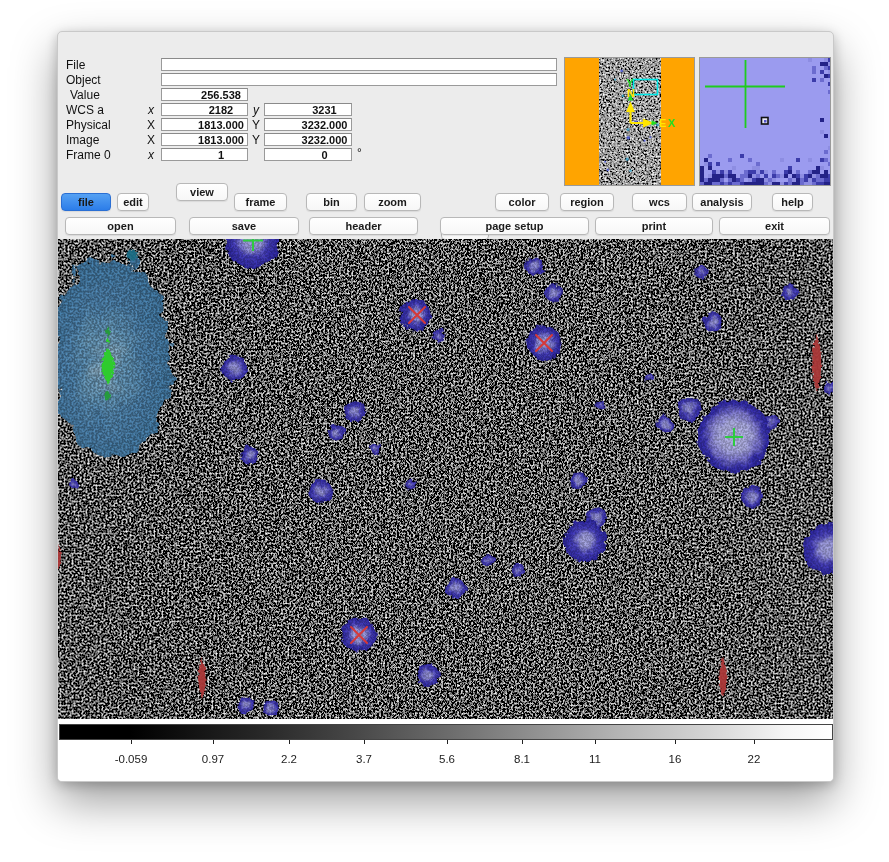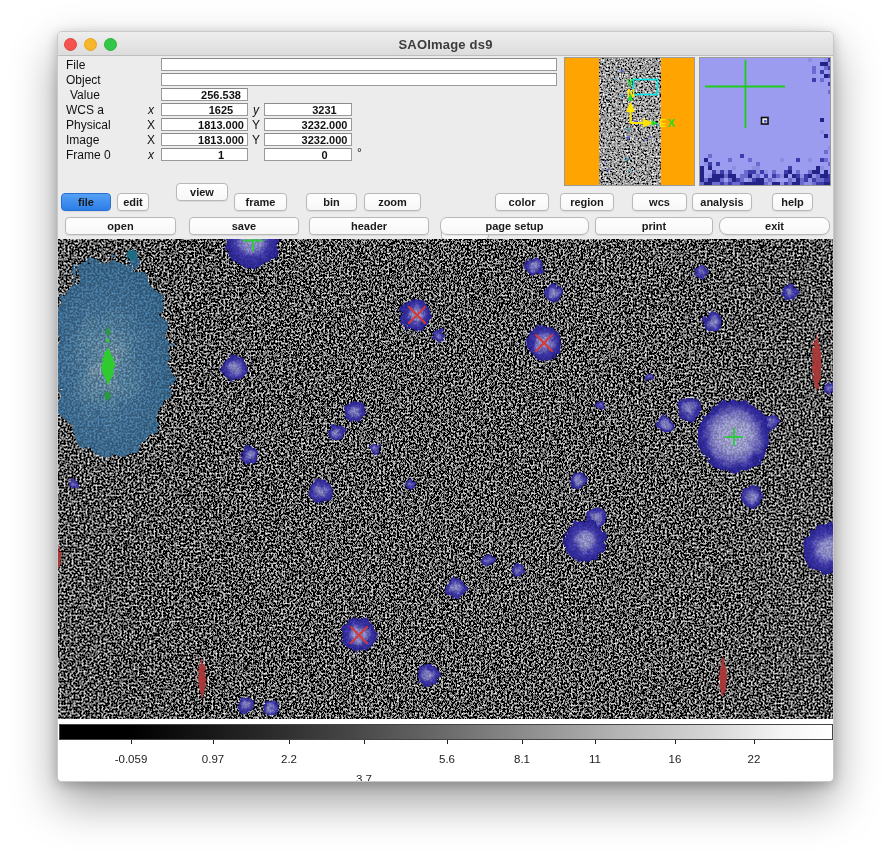--- a/index.html
+++ b/index.html
@@ -16,47 +16,41 @@
 .btn { position:absolute; height:18px; background:linear-gradient(#ffffff,#f7f7f7); border:1px solid #b8b8b8;
   border-radius:4px; font-size:11px; font-weight:bold; color:#1a1a1a; text-align:center; line-height:17px;
   box-shadow:0 1px 1px rgba(0,0,0,0.08); }
 .btnblue { background:linear-gradient(#55a1f3,#2c7de9); border-color:#2a6fd4; }
 .pbox { position:absolute; border:1px solid #9a9a9a; background:#fff; }
 .cbarwrap { position:absolute; left:0; top:687px; width:775px; height:62px; background:#fff; }
 .ticklab { position:absolute; font-size:11.5px; color:#1c1c1c; transform:translateX(-50%); }
 </style></head>
 <body>
 <div class="window">
-  <div class="titlebar">
-    <div class="tl" style="left:5.5px; background:#f6534e; border:1px solid #e2443f;"></div>
-    <div class="tl" style="left:25.5px; background:#f8b62c; border:1px solid #e3a51e;"></div>
-    <div class="tl" style="left:46px; background:#33c748; border:1px solid #28b33c;"></div>
-    <div class="title">SAOImage ds9</div>
-  </div>
 
   <div class="label" style="left:8px; top:26px;">File</div>
   <div class="label" style="left:8px; top:41px;">Object</div>
   <div class="label" style="left:12px; top:56px;">Value</div>
   <div class="label" style="left:8px; top:71px;">WCS a</div>
   <div class="label" style="left:8px; top:86px;">Physical</div>
   <div class="label" style="left:8px; top:101px;">Image</div>
   <div class="label" style="left:8px; top:116px;">Frame 0</div>
   <div class="label" style="left:90px; top:71px; font-style:italic;">x</div>
   <div class="label" style="left:89px; top:86px;">X</div>
   <div class="label" style="left:89px; top:101px;">X</div>
   <div class="label" style="left:90px; top:116px; font-style:italic;">x</div>
   <div class="label" style="left:195px; top:71px; font-style:italic;">y</div>
   <div class="label" style="left:194px; top:86px;">Y</div>
   <div class="label" style="left:194px; top:101px;">Y</div>
   <div class="label" style="left:299px; top:114px;">°</div>
 
   <div class="field" style="left:103px; top:26px;  width:396px;"></div>
   <div class="field" style="left:103px; top:41px;  width:396px;"></div>
   <div class="field" style="left:103px; top:56px;  width:87px;">256.538</div>
-  <div class="field" style="left:103px; top:71px;  width:87px;">1625</div>
+  <div class="field" style="left:103px; top:71px;  width:87px;">2182</div>
   <div class="field" style="left:206px; top:71px;  width:88px;">3231</div>
   <div class="field" style="left:103px; top:86px;  width:87px;">1813.000</div>
   <div class="field" style="left:206px; top:86px;  width:88px;">3232.000</div>
   <div class="field" style="left:103px; top:101px; width:87px;">1813.000</div>
   <div class="field" style="left:206px; top:101px; width:88px;">3232.000</div>
   <div class="field" style="left:103px; top:116px; width:87px;">1</div>
   <div class="field" style="left:206px; top:116px; width:88px;">0</div>
 
   <div class="pbox" style="left:506px; top:25px; width:131px; height:129px;">
     <svg width="129" height="127" style="display:block">
@@ -272,24 +266,24 @@
   <div class="btn" style="left:248px; top:161px; width:51px;">bin</div>
   <div class="btn" style="left:306px; top:161px; width:57px;">zoom</div>
   <div class="btn" style="left:383px; top:161px; width:48px;margin-top:29px;">scale</div>
   <div class="btn" style="left:437px; top:161px; width:54px;">color</div>
   <div class="btn" style="left:502px; top:161px; width:54px;">region</div>
   <div class="btn" style="left:574px; top:161px; width:55px;">wcs</div>
   <div class="btn" style="left:634px; top:161px; width:60px;">analysis</div>
   <div class="btn" style="left:714px; top:161px; width:41px;">help</div>
   <div class="btn" style="left:7px;   top:185px; width:111px;">open</div>
   <div class="btn" style="left:131px; top:185px; width:110px;">save</div>
-  <div class="btn" style="left:251px; top:185px; width:120px;">header</div>
-  <div class="btn" style="left:382px; top:185px; width:149px;border-radius:7px;">page setup</div>
+  <div class="btn" style="left:251px; top:185px; width:109px;">header</div>
+  <div class="btn" style="left:382px; top:185px; width:149px;">page setup</div>
   <div class="btn" style="left:537px; top:185px; width:118px;">print</div>
-  <div class="btn" style="left:661px; top:185px; width:111px;border-radius:8px;">exit</div>
+  <div class="btn" style="left:661px; top:185px; width:111px;">exit</div>
 
   <div style="position:absolute; left:0; top:207px; width:775px; height:480px; background:#000; overflow:hidden;">
     <svg width="777" height="480" style="display:block">
       <defs>
         <filter id="nz" x="0" y="0" width="100%" height="100%">
           <feTurbulence type="fractalNoise" baseFrequency="0.5" numOctaves="3" seed="7" stitchTiles="stitch"></feTurbulence>
           <feColorMatrix type="saturate" values="0"></feColorMatrix>
           <feComponentTransfer>
             <feFuncR type="linear" slope="3.3" intercept="-1.55"></feFuncR>
             <feFuncG type="linear" slope="3.3" intercept="-1.55"></feFuncG>
@@ -477,19 +471,19 @@
       <div style="position:absolute; left:231px; top:21px; width:1px; height:4px; background:#222;"></div>
       <div style="position:absolute; left:306px; top:21px; width:1px; height:4px; background:#222;"></div>
       <div style="position:absolute; left:389px; top:21px; width:1px; height:4px; background:#222;"></div>
       <div style="position:absolute; left:464px; top:21px; width:1px; height:4px; background:#222;"></div>
       <div style="position:absolute; left:537px; top:21px; width:1px; height:4px; background:#222;"></div>
       <div style="position:absolute; left:617px; top:21px; width:1px; height:4px; background:#222;"></div>
       <div style="position:absolute; left:696px; top:21px; width:1px; height:4px; background:#222;"></div>
     <div class="ticklab" style="left:73px; top:34px;">-0.059</div>
       <div class="ticklab" style="left:155px; top:34px;">0.97</div>
       <div class="ticklab" style="left:231px; top:34px;">2.2</div>
-      <div class="ticklab" style="left:306px; top:34px;margin-top:20px;">3.7</div>
+      <div class="ticklab" style="left:306px; top:34px;">3.7</div>
       <div class="ticklab" style="left:389px; top:34px;">5.6</div>
       <div class="ticklab" style="left:464px; top:34px;">8.1</div>
       <div class="ticklab" style="left:537px; top:34px;">11</div>
       <div class="ticklab" style="left:617px; top:34px;">16</div>
       <div class="ticklab" style="left:696px; top:34px;">22</div>
   </div>
 </div>
 </body></html>

